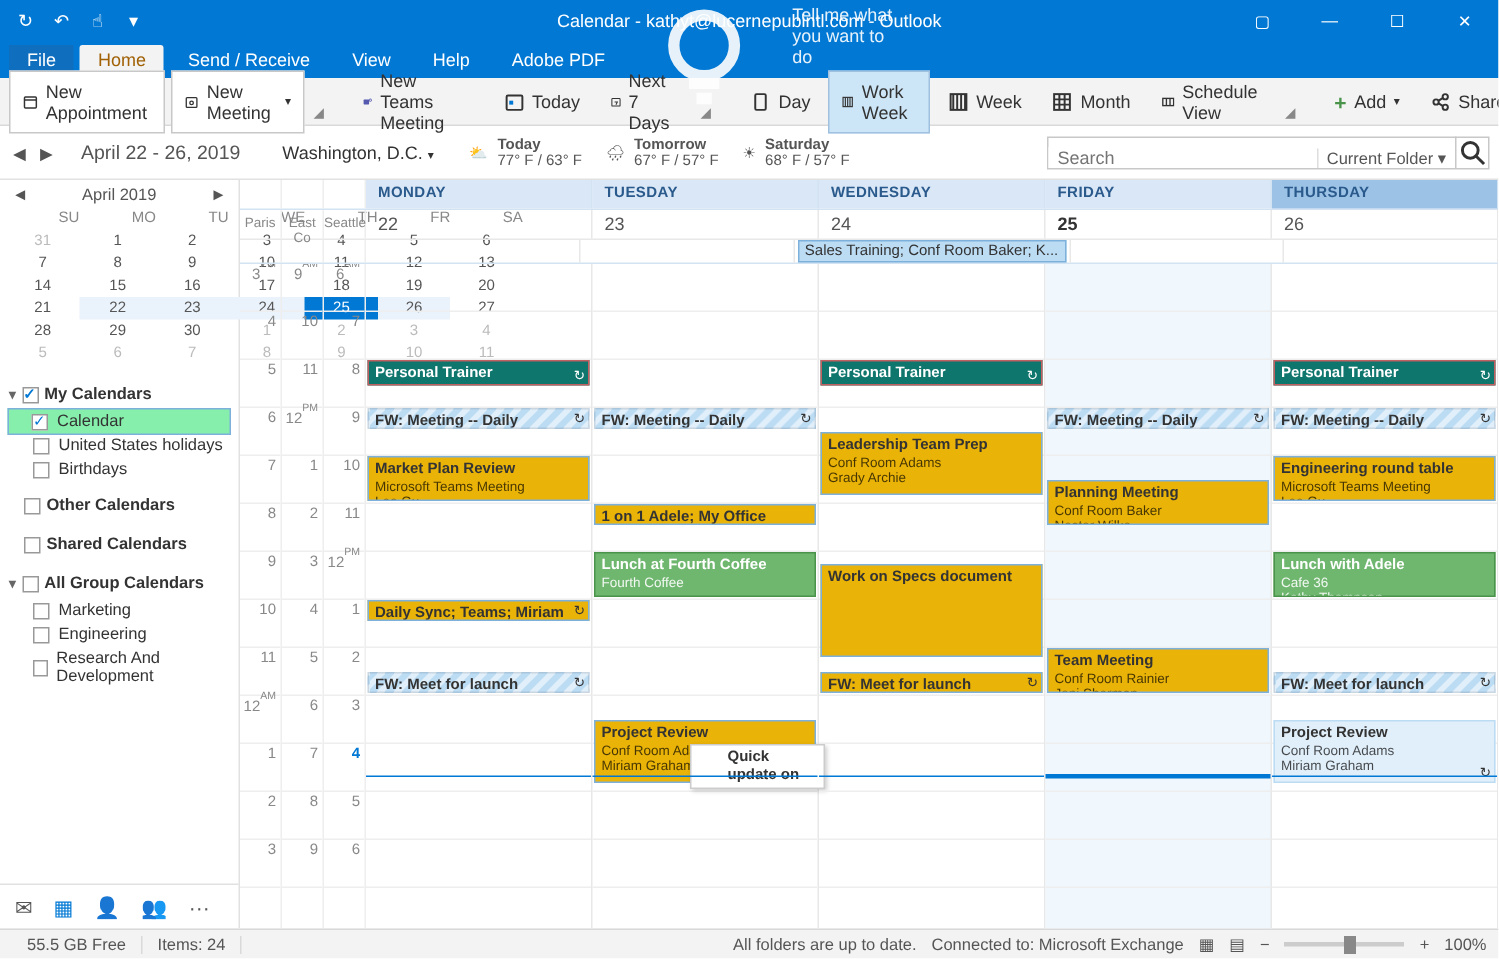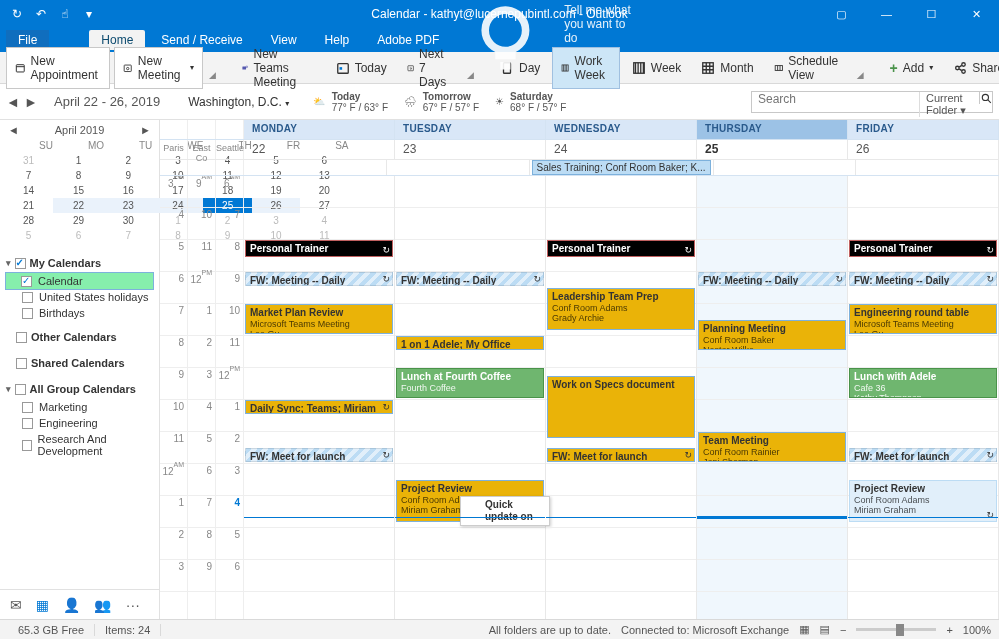--- a/index.html
+++ b/index.html
@@ -10,42 +10,42 @@
 .titlebar .qat { display: flex; gap: 2px; padding-left: 6px; }
 .titlebar .qat span { width: 22px; height: 20px; display: flex; align-items: center; justify-content: center; font-size: 12px; }
 .titlebar .title { position: absolute; left: 0; right: 0; text-align: center; font-size: 12px; pointer-events: none; }
 .titlebar .wincontrols { margin-left: auto; display: flex; }
 .titlebar .wincontrols span { width: 45px; height: 28px; display: flex; align-items: center; justify-content: center; font-size: 11px; }
 
 
 .menubar { background: #0078d4; height: 24px; display: flex; align-items: center; color: #fff; padding-left: 6px; gap: 4px; }
 .menubar span { padding: 3px 12px; font-size: 12px; }
 .menubar span.file { background: #106ebe; }
-.menubar span.active { background: #f3f3f3; color: #0c4a6e; border-top-left-radius: 2px; border-top-right-radius: 2px; margin-left: 36px; }
+.menubar span.active { background: #f3f3f3; color: #a16207; border-top-left-radius: 2px; border-top-right-radius: 2px; }
 .menubar .tellme { display: flex; align-items: flex-start; gap: 6px; padding-left: 10px; font-size: 12px; opacity: .9; }
 
 
 .ribbon { background: #f3f3f3; height: 32px; border-bottom: 1px solid #d9d9d9; display: flex; align-items: center; padding: 0 6px; gap: 4px; }
 .rbn-btn { display: flex; align-items: center; gap: 5px; padding: 20px 8px; border: 1px solid #c8c8c8; background: #fff; font-size: 12px; height: 24px; }
 .rbn-btn.iconic { border: none; background: transparent; }
 .rbn-btn.active { border: 1px solid #a0c0e0; background: #cde6f7; }
 .rbn-btn svg { width: 14px; height: 14px; }
 .rbn-sep { width: 1px; height: 22px; background: #d9d9d9; margin: 0 4px; }
 .rbn-group-corner { font-size: 9px; color: #888; padding: 0 2px; align-self: flex-end; margin-bottom: 3px; }
 
 
 .datebar { height: 36px; display: flex; align-items: center; border-bottom: 1px solid #e1e1e1; padding: 0 6px; gap: 10px; }
 .datebar .arrows { display: flex; gap: 4px; font-size: 14px; color: #555; }
 .datebar .arrows span { width: 14px; text-align: center; }
 .datebar .range { font-size: 13px; color: #555; margin-left: 6px; }
 .datebar .loc { font-size: 12px; color: #333; margin-left: 18px; }
 .datebar .weather { display: flex; gap: 16px; margin-left: 14px; font-size: 10px; color: #555; }
 .datebar .wday { display: flex; gap: 6px; align-items: center; }
 .datebar .wday .temps { display: flex; flex-direction: column; line-height: 1.1; }
-.datebar .search { margin-left: auto; display: flex; align-items: flex-start; border: 1px solid #c8c8c8; height: 22px; width: 242px; }
+.datebar .search { margin-left: auto; display: flex; align-items: flex-end; border: 1px solid #c8c8c8; height: 22px; width: 295px; }
 .datebar .search input { flex: 1; border: none; outline: none; padding: 0 6px; font-size: 12px; }
 .datebar .search .scope { border-left: 1px solid #ddd; padding: 0 6px; font-size: 11px; color: #555; }
 .datebar .search .go { width: 22px; border-left: 1px solid #c8c8c8; display: flex; align-items: center; justify-content: center; }
 
 
 .main { flex: 1; display: flex; overflow: hidden; }
 
 
 .side { width: 160px; border-right: 1px solid #e1e1e1; display: flex; flex-direction: column; }
 .mini { padding: 4px 4px 6px; }
@@ -87,21 +87,21 @@
 .timecol { width: 28px; border-right: 1px solid #eee; display: flex; flex-direction: column; }
 .timecol .slot { height: 32px; border-bottom: 1px solid #eee; font-size: 10px; color: #888; text-align: right; padding-right: 3px; padding-top: 1px; position: relative; }
 .timecol .slot sup { font-size: 7px; position: relative; top: -4px; }
 .daycol { flex: 1; border-right: 1px solid #e8e8e8; position: relative; }
 .daycol .slot { height: 32px; border-bottom: 1px solid #eee; }
 .daycol.today { background: #f0f7fd; }
 
 .event { position: absolute; left: 1px; right: 1px; font-size: 10px; padding: 2px 4px; overflow: hidden; border: 1px solid rgba(0,0,0,.1); line-height: 1.15; }
 .event.blue  { background: #eab308; border-color: #7db1dc; }
 .event.lblue { background: #e1effa; border-color: #bcdcf4; }
-.event.red   { background: #000000; border-color: #c06060; color: #fff; }
+.event.red   { background: #0f766e; border-color: #c06060; color: #fff; }
 .event.green { background: #6fb66f; border-color: #4a934a; color: #fff; }
 .event.diag  { background-image: repeating-linear-gradient(135deg, #bcdcf4 0 4px, #e1effa 4px 8px); }
 .event .sub { display: block; font-size: 9px; color: rgba(0,0,0,.7); }
 .event.red .sub, .event.green .sub { color: rgba(255,255,255,.9); }
 .event .recur { position: absolute; bottom: 1px; right: 2px; font-size: 9px; }
 .event.tooltip { background: #fff; border: 1px solid #ccc; box-shadow: 1px 1px 3px rgba(0,0,0,.2); }
 .now-line { position: absolute; left: 0; right: 0; height: 1px; background: #0078d4; }
 .now-line.fat { height: 3px; background: #0078d4; }
 
 
@@ -415,22 +415,22 @@
   </div>
 
   <div class="calwrap">
     <div class="dayhdr">
       <div class="tzcol"></div>
         <div class="tzcol"></div>
         <div class="tzcol"></div>
       <div class="daycell">MONDAY</div>
       <div class="daycell">TUESDAY</div>
       <div class="daycell">WEDNESDAY</div>
+      <div class="daycell">FRIDAY</div>
       <div class="daycell today">THURSDAY</div>
-      <div class="daycell">FRIDAY</div>
     </div>
     <div class="datehdr">
       <div class="tzcol">Paris</div>
       <div class="tzcol">East Co</div>
       <div class="tzcol">Seattle</div>
       <div class="daycell">22</div>
       <div class="daycell">23</div>
       <div class="daycell">24</div>
       <div class="daycell today">25</div>
       <div class="daycell">26</div>
@@ -594,21 +594,21 @@
           <div class="event green" style="top: 192px; height: 30px;"><b>Lunch with Adele</b><span class="sub">Cafe 36<br>Kathy Thompson</span></div>
           <div class="event diag" style="top: 272px; height: 14px;"><b>FW: Meet for launch planning ; M</b><span class="recur">↻</span></div>
           <div class="event lblue" style="top: 304px; height: 42px;"><b>Project Review</b><span class="sub">Conf Room Adams<br>Miriam Graham</span><span class="recur">↻</span></div>
           <div class="now-line" style="top: 341px;"></div>
         </div>
     </div>
   </div>
 </div>
 
 <div class="statusbar">
-  <span class="seg">65.3 GB Free</span>
+  <span class="seg">55.5 GB Free</span>
   <span class="seg">Items: 24</span>
   <div class="right">
     <span>All folders are up to date.</span>
     <span>Connected to: Microsoft Exchange</span>
     <span>▦</span>
     <span>▤</span>
     <span>−</span>
     <div class="zoom-slider"></div>
     <span>+</span>
     <span>100%</span>

